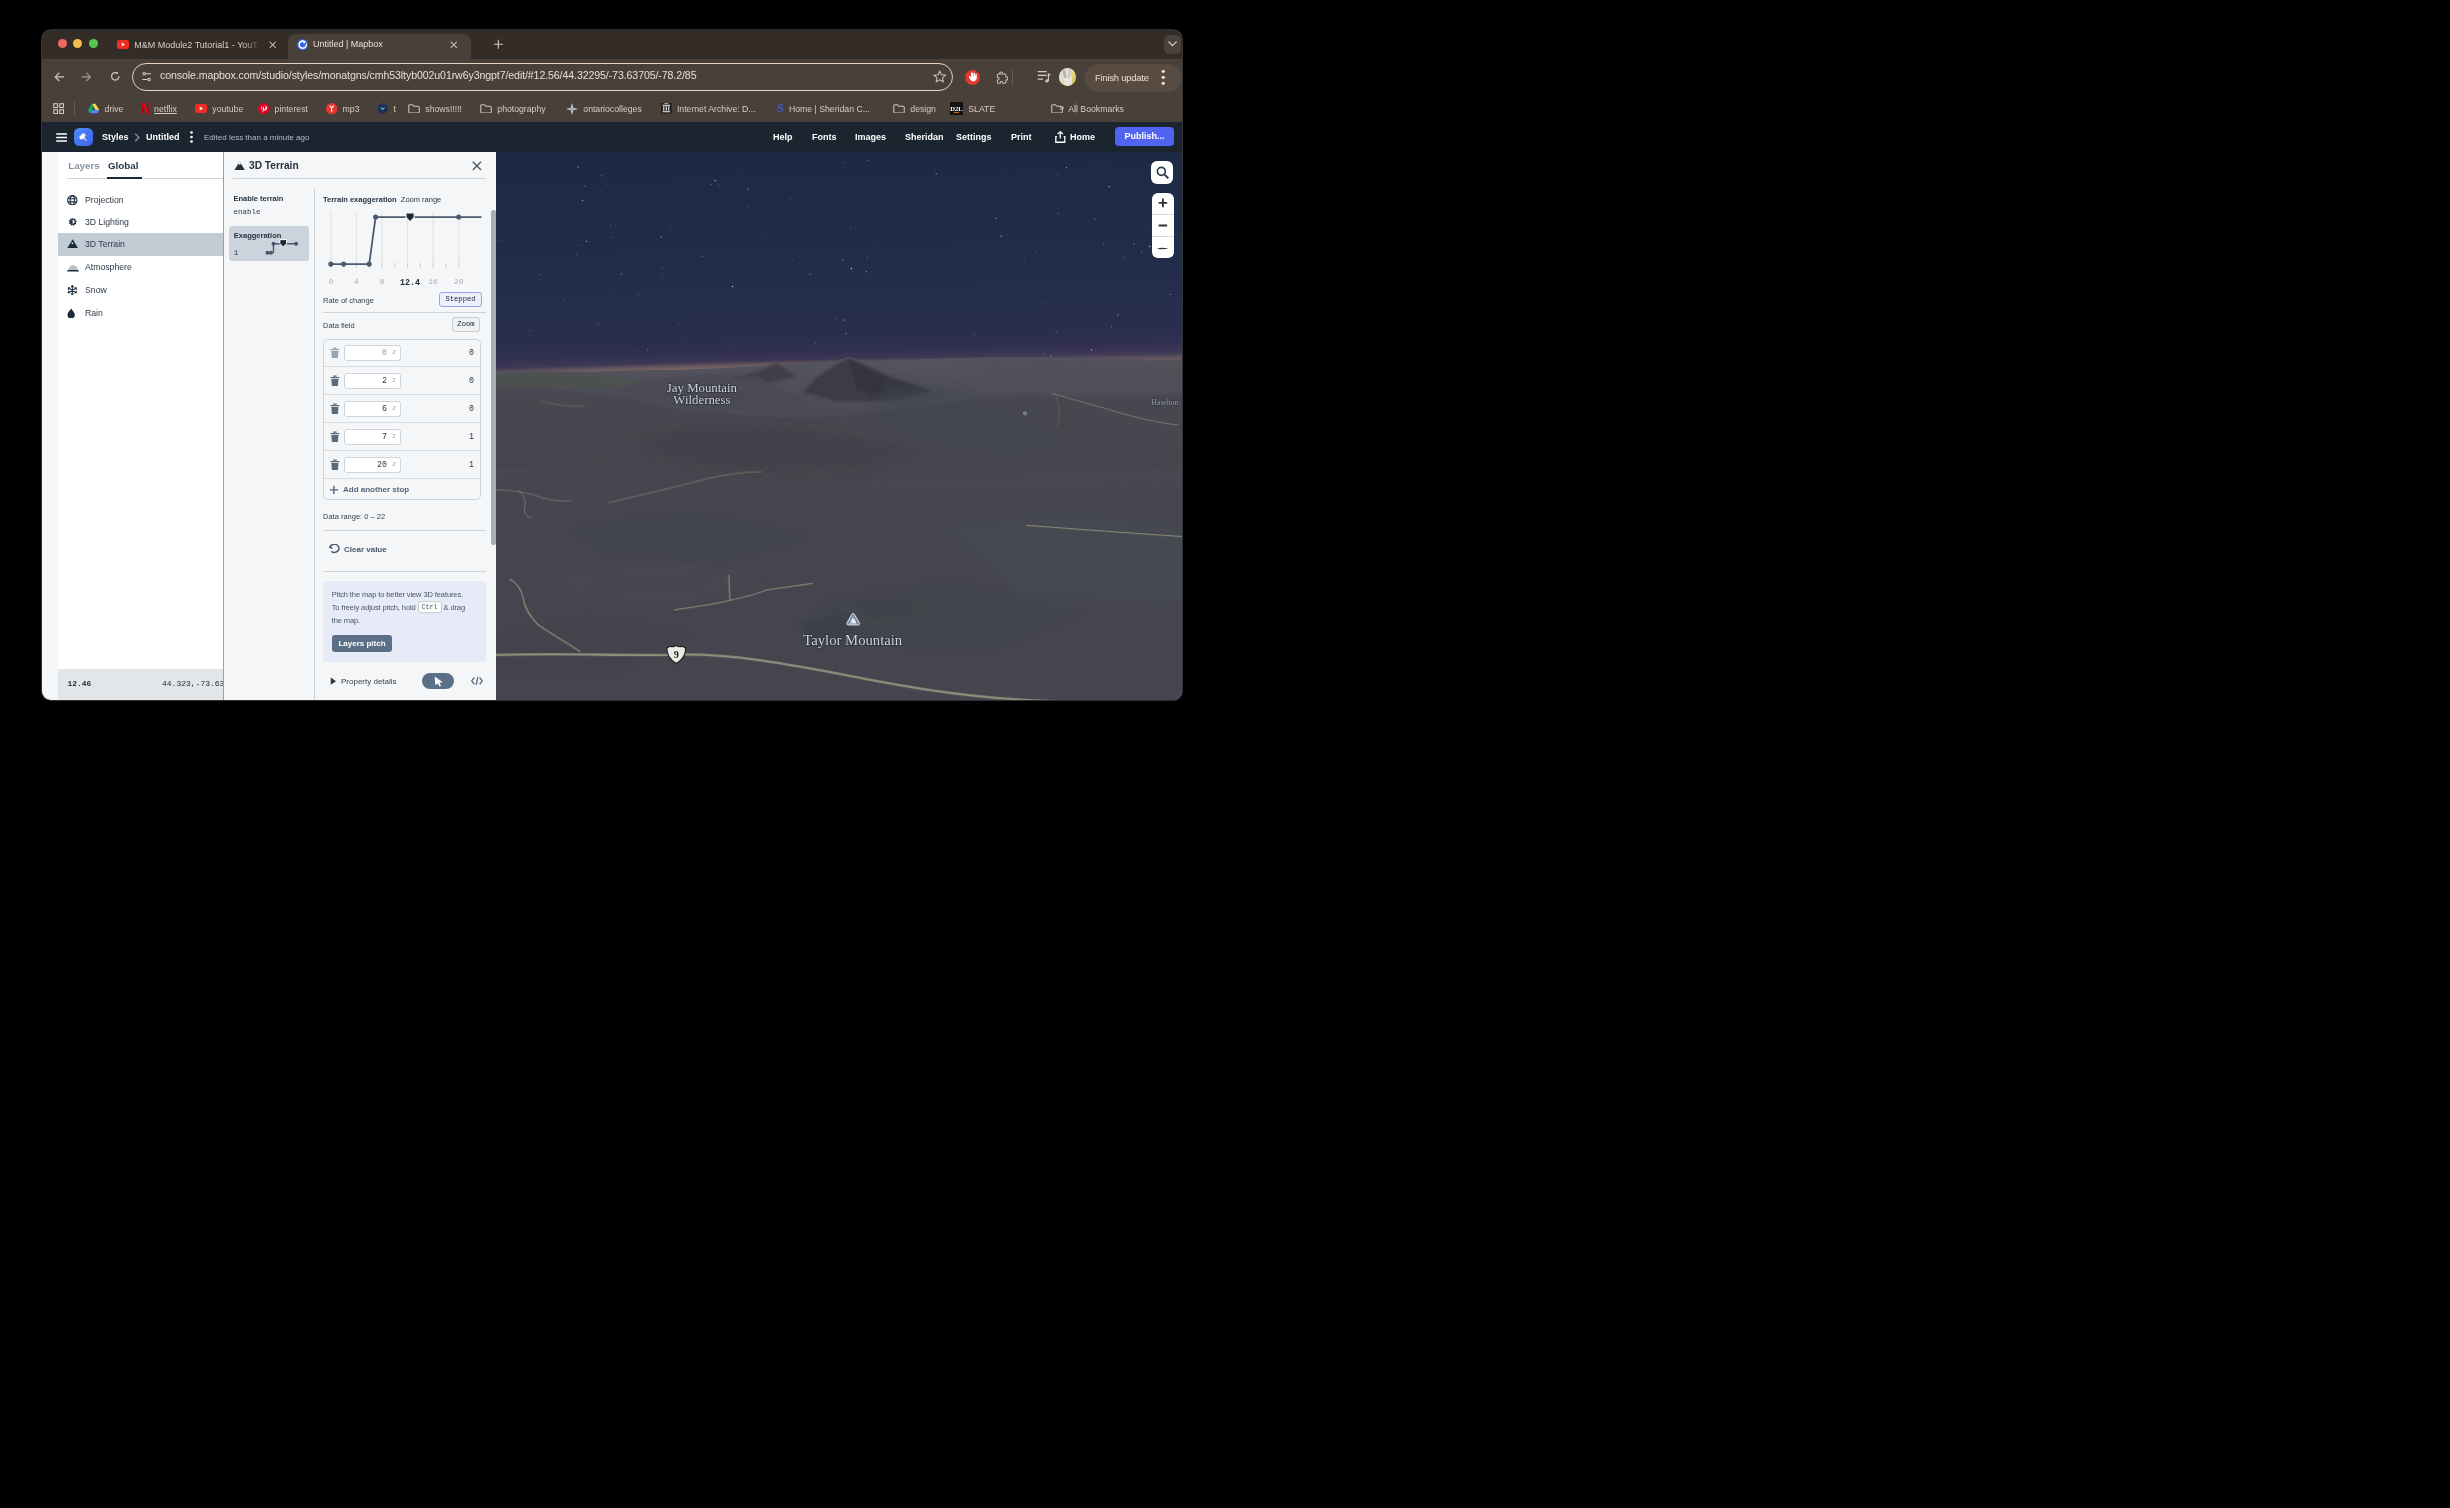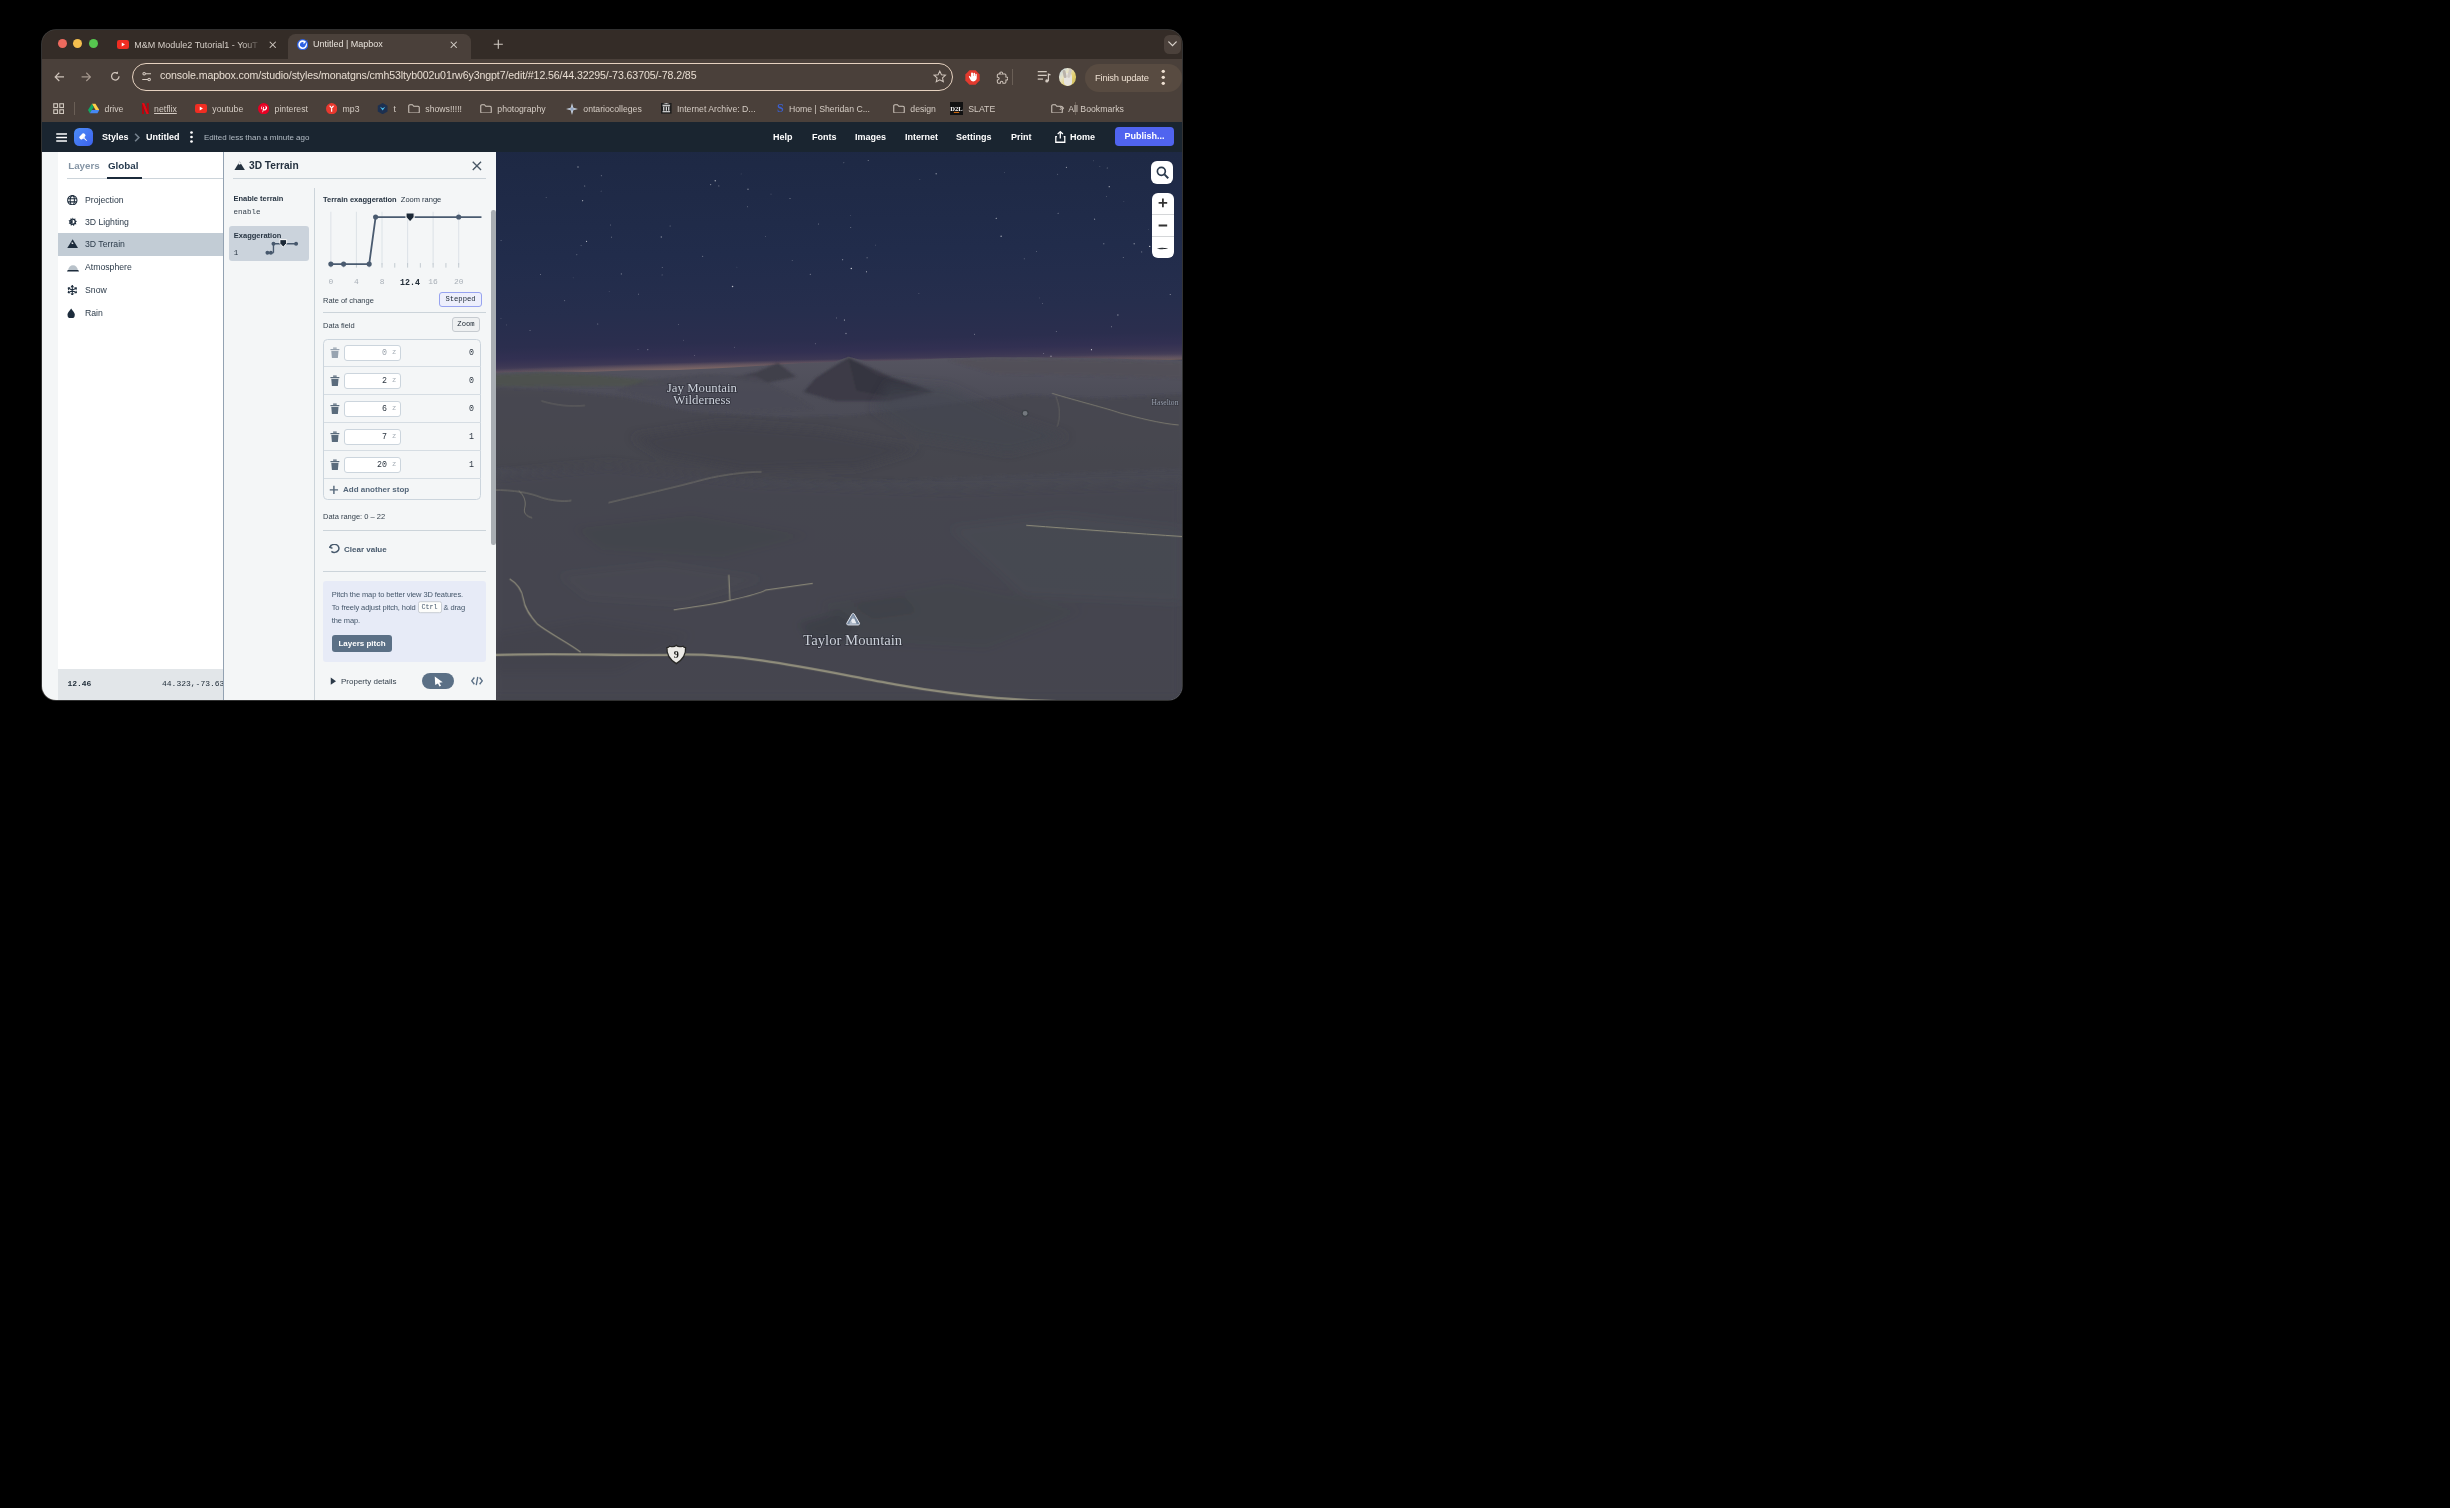--- a/index.html
+++ b/index.html
@@ -1,21 +1,21 @@
 <!DOCTYPE html>
 <html style="font-size:12px"><head>
 <meta charset="utf-8">
 <style>
 * { margin:0; padding:0; box-sizing:border-box; }
 html,body { width:1225px; height:754px; background:#000; overflow:hidden; }
 body { font-family:"Liberation Sans", sans-serif; }
 .mono { font-family:"Liberation Mono", monospace; }
 .win {
   position:absolute; left:42px; top:30px; width:1140px; height:670px;
-  border-radius:14px; overflow:hidden; background:#4a403a;
+  border-radius:9px; overflow:hidden; background:#4a403a;
   box-shadow: 0 0 0 0.8px rgba(255,255,255,0.25);
 }
 .tabstrip { position:absolute; left:0; top:0; width:100%; height:29px; background:#342c27; }
 .toolbar  { position:absolute; left:0; top:29px; width:100%; height:36px; background:#4a403a; }
 .bookbar  { position:absolute; left:0; top:65px; width:100%; height:27px; background:#4a403a; }
 .bookbar .bitem { position:absolute; top:0; height:27px; display:flex; align-items:center; gap:5.3px; color:#d5ccc4; font-size:8.7px; white-space:nowrap; }
 .mbbar    { position:absolute; left:0; top:92px; width:100%; height:30px; background:#1a2530; }
 .mbbar .navitem { position:absolute; top:0; height:30px; display:flex; align-items:center; color:#fff; font-weight:bold; font-size:9px; }
 .content  { position:absolute; left:0; top:122px; width:1140px; height:548px; background:#f4f6f7; }
 .sidebar  { position:absolute; left:16px; top:0; width:181px; height:688px; background:#fff; }
@@ -263,21 +263,21 @@
     <div class="navitem" style="left:104px;">Untitled</div>
     <svg width="3" height="12" viewBox="0 0 4 16" style="position:absolute;left:148px;top:9.4px;">
         <circle cx="2" cy="2" r="1.8" fill="#fff"></circle>
         <circle cx="2" cy="8" r="1.8" fill="#fff"></circle>
         <circle cx="2" cy="14" r="1.8" fill="#fff"></circle>
       </svg>
     <div class="navitem" style="left:162px;font-weight:normal;color:#b3bcc5;font-size:8px;">Edited less than a minute ago</div>
     <div class="navitem" style="left:731px;">Help</div>
     <div class="navitem" style="left:770px;">Fonts</div>
     <div class="navitem" style="left:813px;">Images</div>
-    <div class="navitem" style="left:863px;">Internet</div>
+    <div class="navitem" style="left:863px;">Sheridan</div>
     <div class="navitem" style="left:914px;">Settings</div>
     <div class="navitem" style="left:969px;">Print</div>
     <div class="sep" style="left:1000px;"></div>
     <svg width="10.6" height="12" viewBox="0 0 14 16" style="position:absolute;left:1013px;top:9px;">
         <g stroke="#fff" stroke-width="1.7" fill="none">
           <path d="M7 1 V10"></path>
           <path d="M3.5 4 L7 1 L10.5 4"></path>
           <path d="M2.5 7.5 H1 V15 H13 V7.5 H11.5"></path>
         </g>
       </svg>

